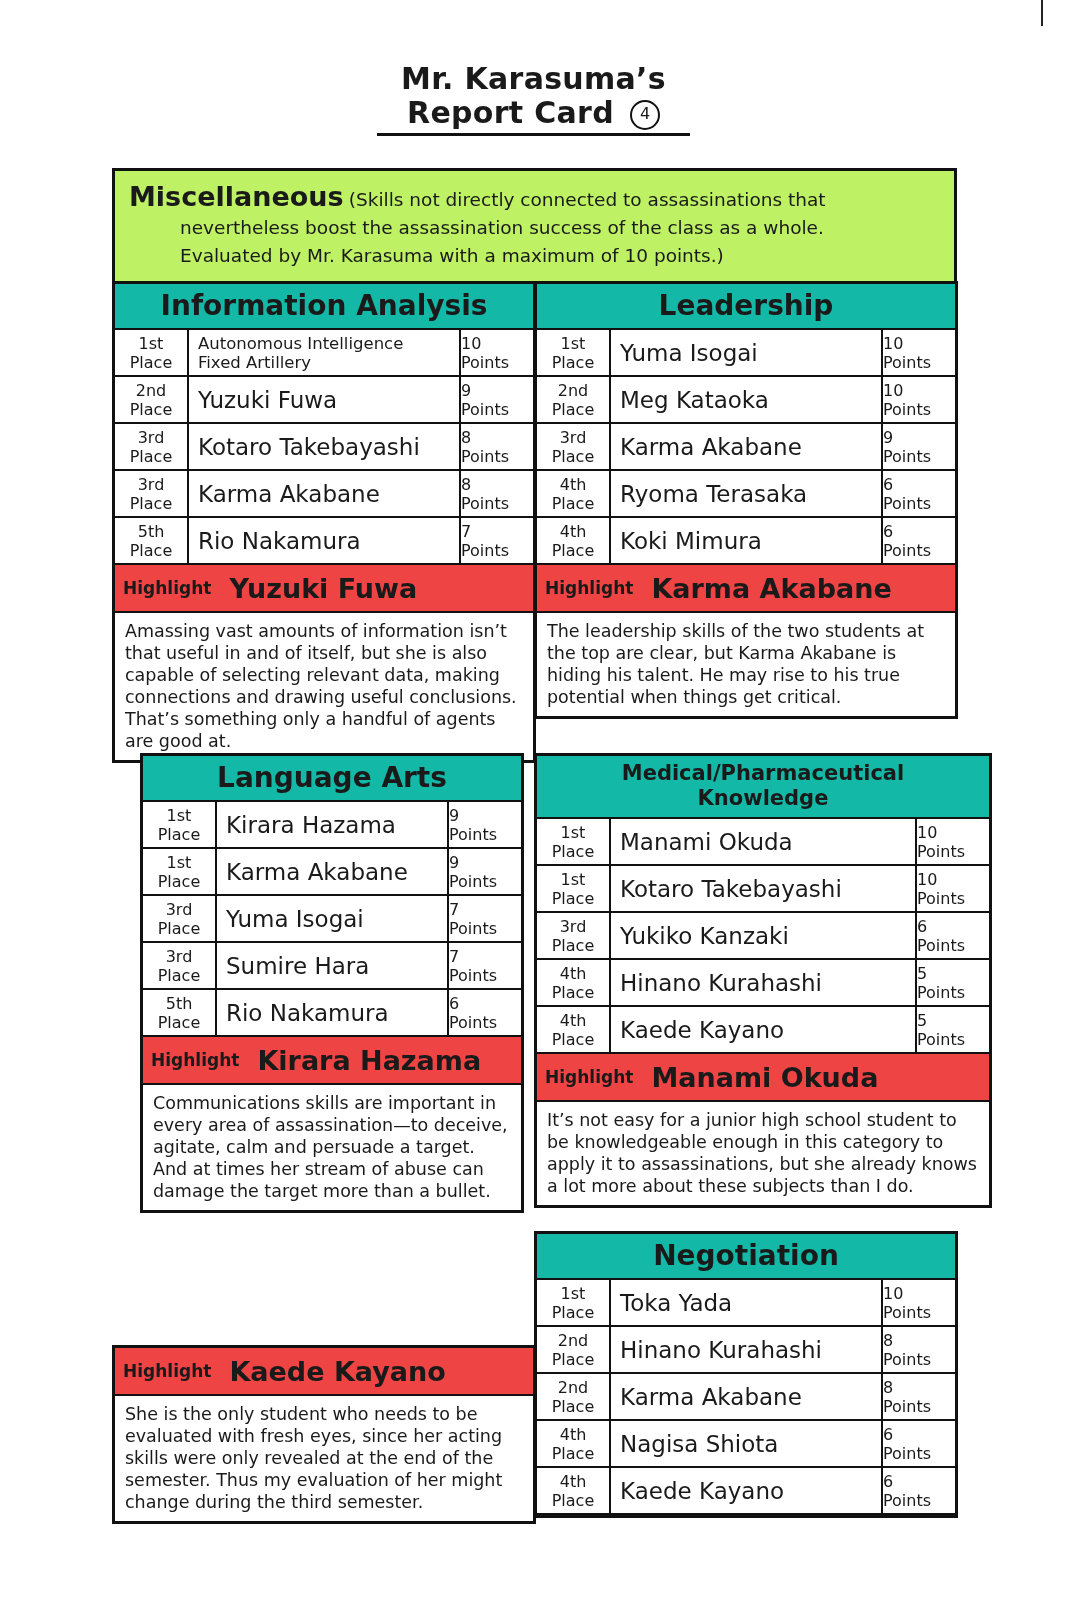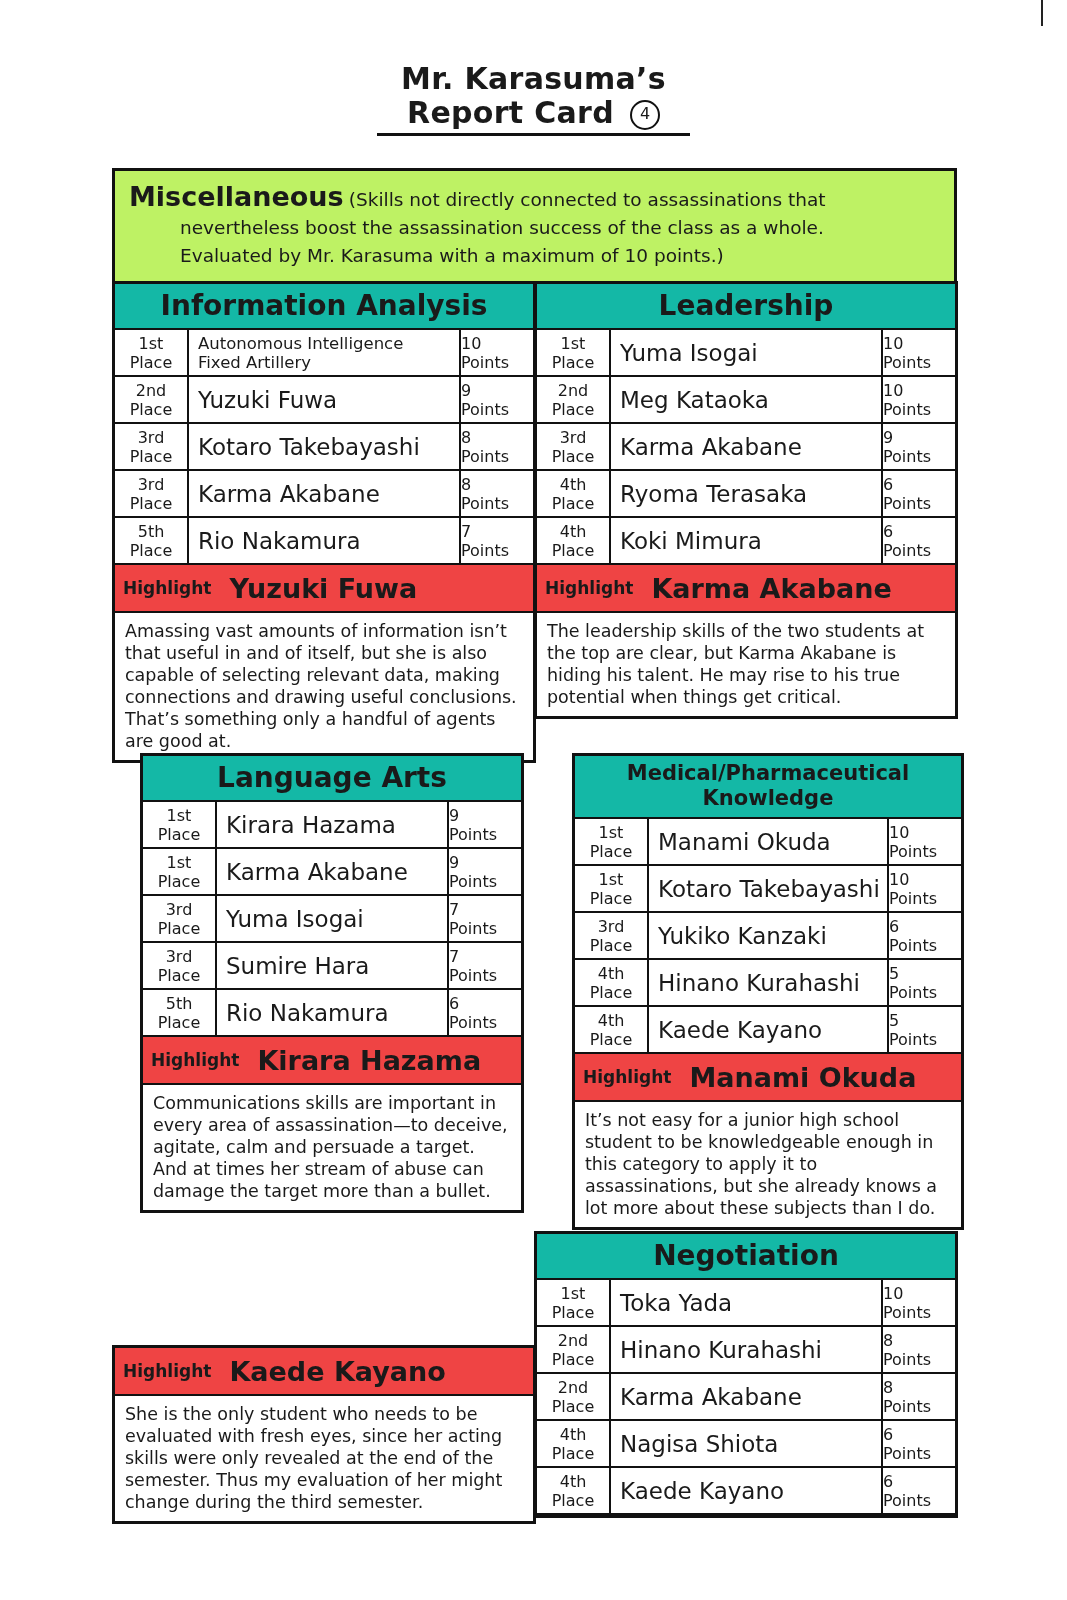--- a/index.html
+++ b/index.html
@@ -191,21 +191,21 @@
   }
   .hl-body {
     font-size: 17.5px;
     line-height: 22px;
     padding: 7px 10px 8px 10px;
   }
   
   #cat-info      { left: 112px; top: 281px;  width: 424px; }
   #cat-lead      { left: 534px; top: 281px;  width: 424px; }
   #cat-lang      { left: 112px; top: 753px;  width: 384px; margin-left: 28px; }
-  #cat-med       { left: 534px; top: 753px;  width: 392px; margin-left: 38px; }
+  #cat-med       { left: 534px; top: 753px;  width: 458px; }
   #cat-nego      { left: 534px; top: 1231px; width: 424px; }
   #hl-kaede      { left: 112px; top: 1345px; width: 424px; }
   .standalone-hl {
     position: absolute;
     border: 3px solid #111;
     box-sizing: border-box;
     background: #fff;
   }
 </style>
 </head>

